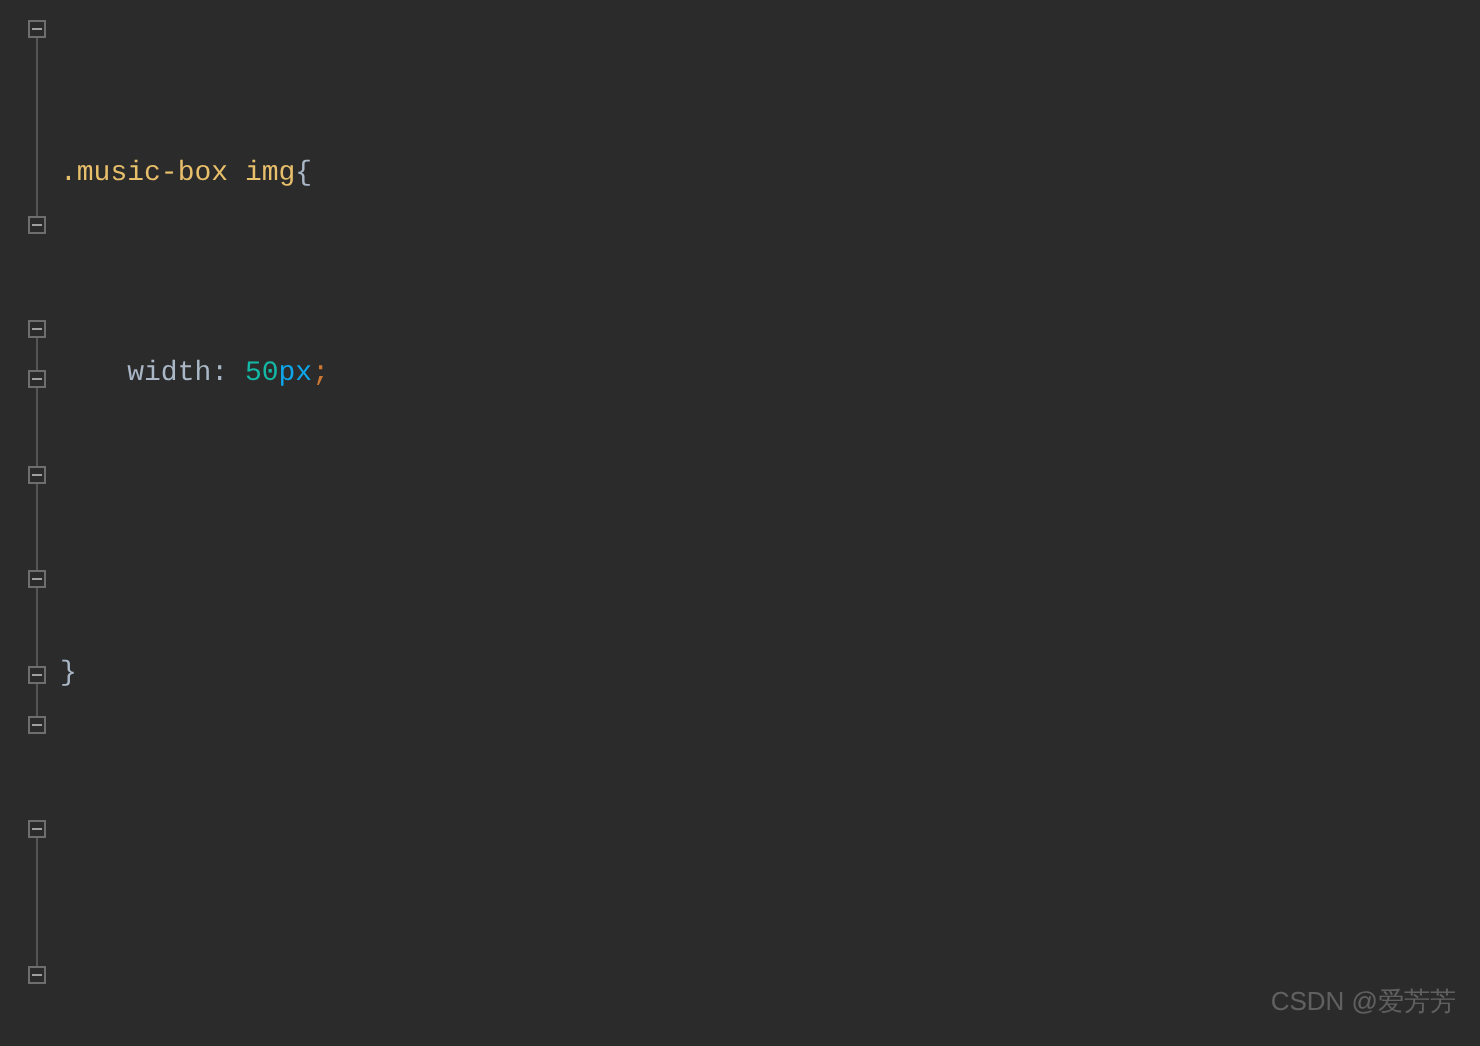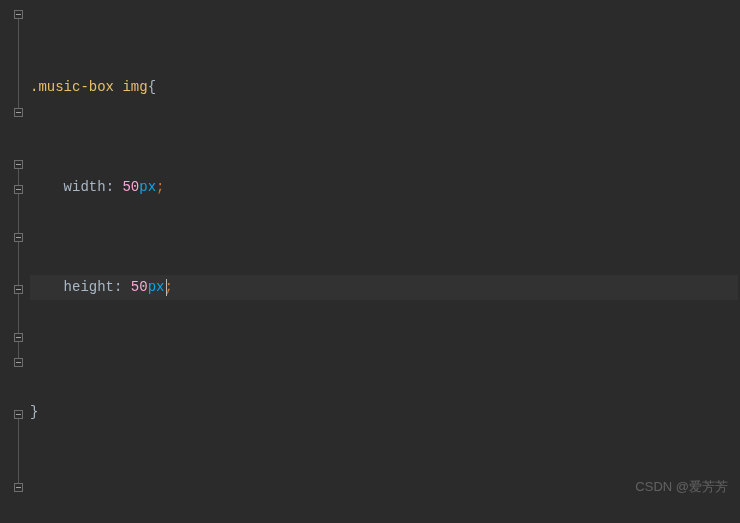--- a/index.html
+++ b/index.html
@@ -56,30 +56,30 @@
     .line { height:25px; position:relative; }
     .hl-line { background:#323232; }
     .caret {
       position:absolute;
       width:1px; height:17px;
       background:#bbbbbb;
       top:4px;
     }
     .c-sel   { color:#e8bf6a; }   
     .c-prop  { color:#a9b7c6; }   
-    .c-num   { color:#f9a8d4; }   
+    .c-num   { color:#14b8a6; }   
     .c-unit  { color:#0ea5e9; }   
     .c-pct   { color:#a9b7c6; }
     .c-punc  { color:#a9b7c6; }
     .c-semi  { color:#cc7832; }
 
     .watermark {
       position:absolute;
       right:12px;
-      bottom:24px;
+      bottom:10px;
       color:rgba(255,255,255,0.25);
       font-size:13px;
       font-family:Arial,sans-serif;
       pointer-events:none;
     }
   </style>
 </head>
 <body>
 
 <div class="editor">
@@ -100,21 +100,20 @@
     <div class="fold-marker" style="top:410px"></div>
     <div class="fold-marker" style="top:483px"></div>
   </div>
 
   <div class="code">
     
     <div class="line"><span class="c-sel">.</span><span class="c-sel">music-box</span><span class="c-sel"> </span><span class="c-sel">img</span><span class="c-punc">{</span></div>
     
     <div class="line"><span>    </span><span class="c-prop">width</span><span class="c-punc">: </span><span class="c-num">50</span><span class="c-unit">px</span><span class="c-semi">;</span></div>
     
-    <div class="line hl-line"><span>    </span><span class="c-prop">height</span><span class="c-punc">: </span><span class="c-num">50</span><span class="c-unit">px</span><span class="c-semi">;</span><span class="caret" style="left:136px"></span></div>
     
     
     <div class="line"><span class="c-punc">}</span></div>
     
     
     
     
     
     
     

